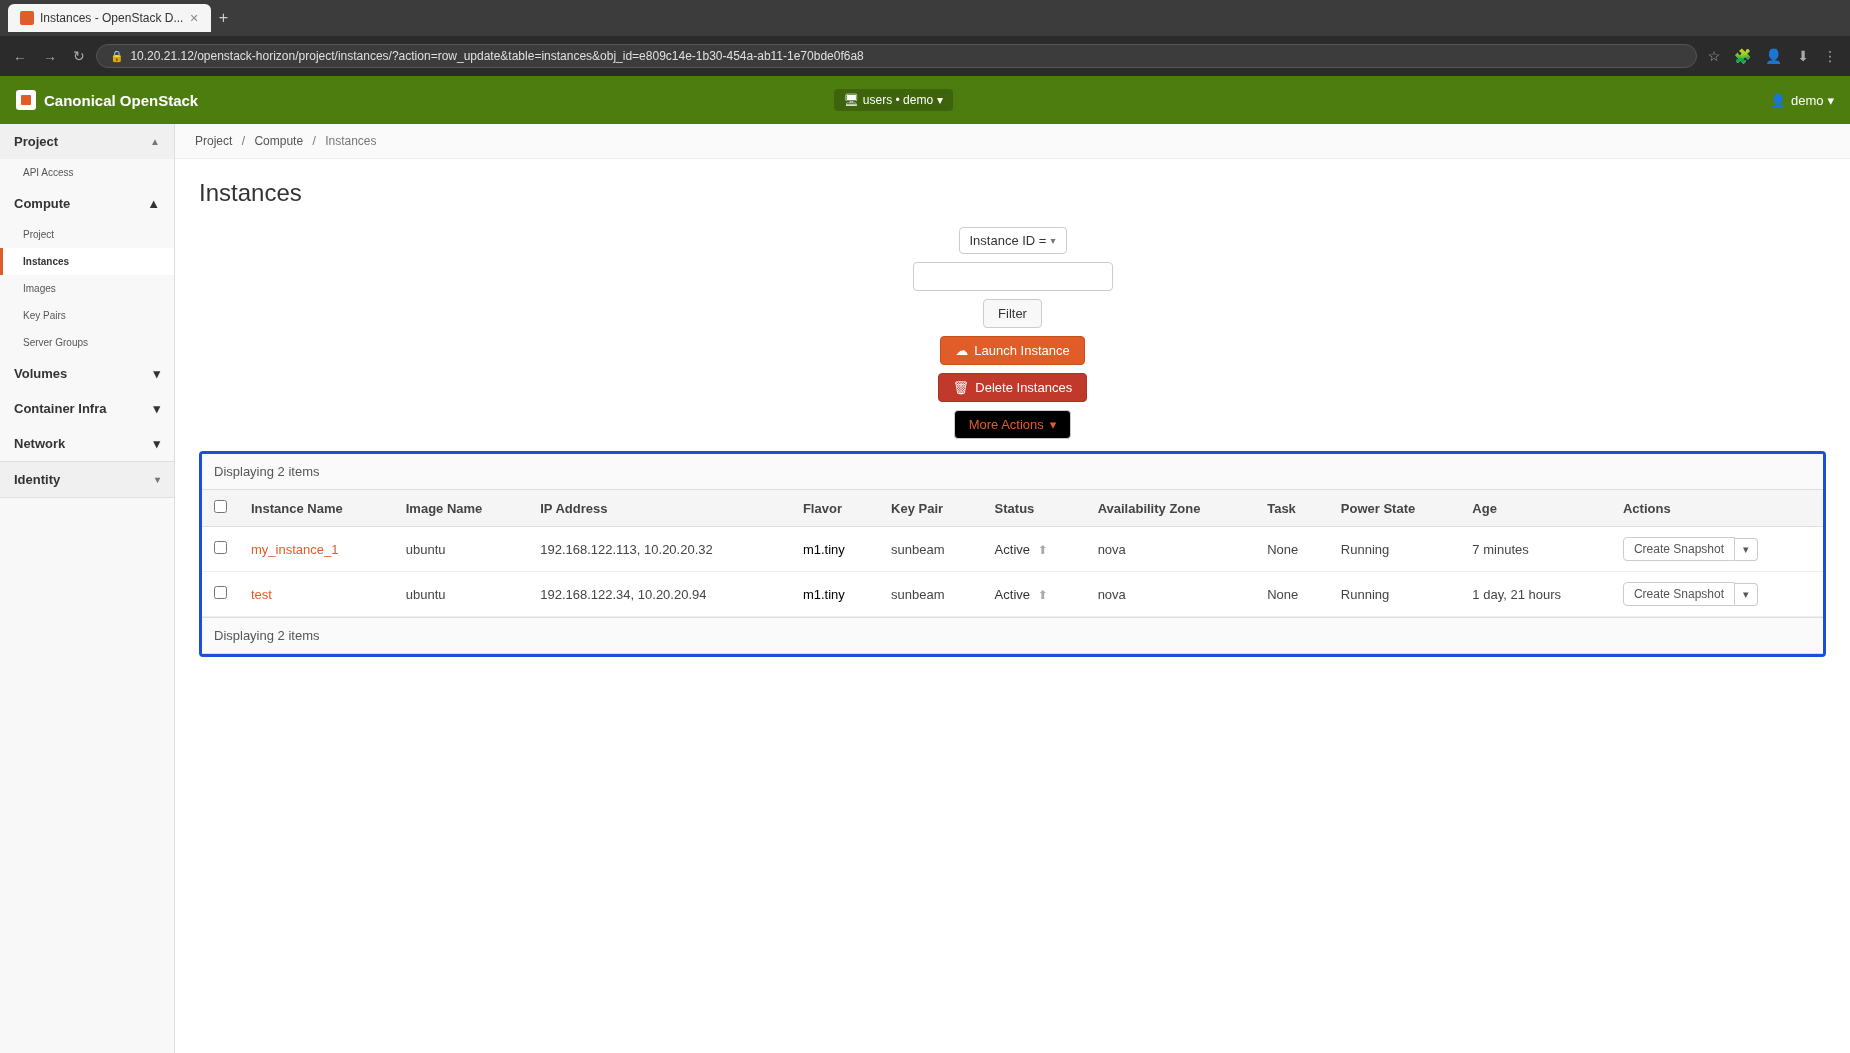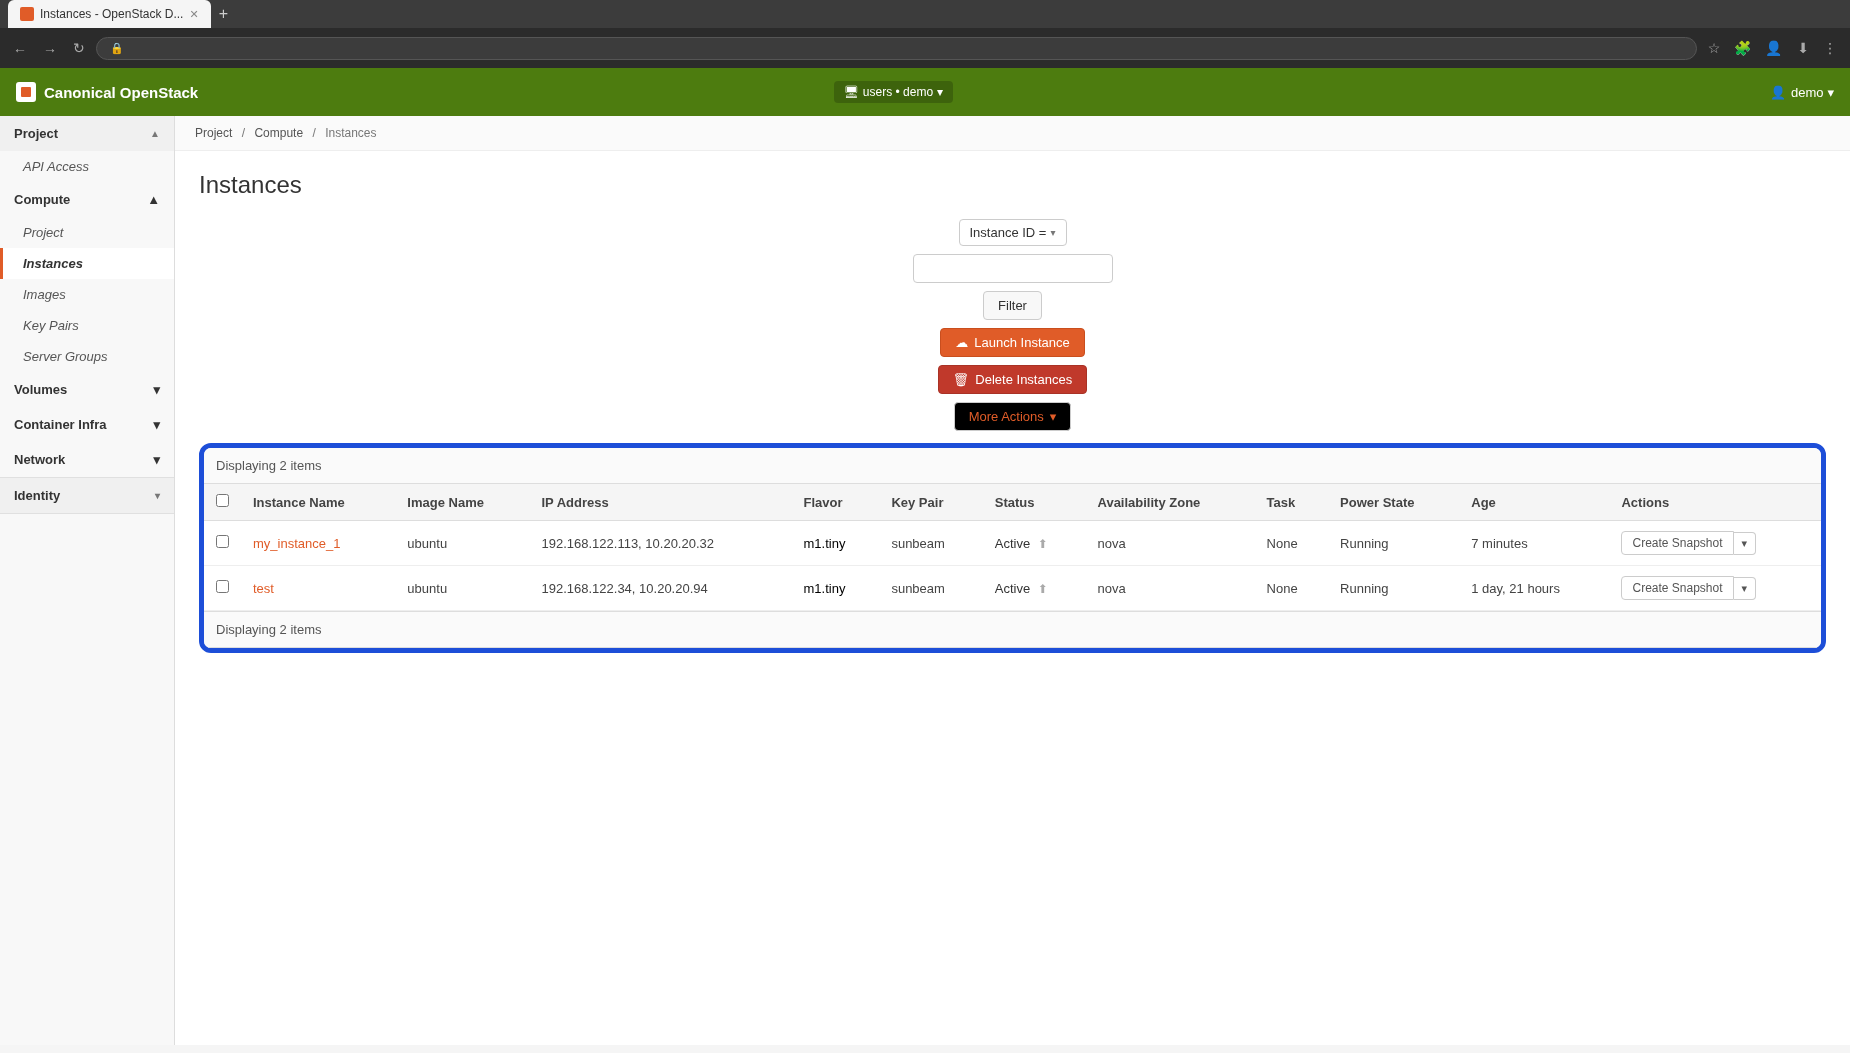--- a/index.html
+++ b/index.html
@@ -8,21 +8,21 @@
     
     .browser-chrome {
       background: #2b2b2b;
       color: #ccc;
     }
     .browser-tab-bar {
       display: flex;
       align-items: center;
       padding: 0 8px 0;
       background: #3c3c3c;
-      height: 28px;
+      height: 36px;
     }
     .browser-tab {
       display: flex;
       align-items: center;
       background: #f5f5f5;
       color: #333;
       padding: 0 12px;
       height: 28px;
       border-radius: 6px 6px 0 0;
       font-size: 12px;
@@ -163,27 +163,26 @@
       color: #333;
       display: flex;
       align-items: center;
       justify-content: space-between;
       cursor: pointer;
       background: #f0f0f0;
     }
     .sidebar-section-header .chevron { font-size: 10px; color: #777; }
     .sidebar-item {
       padding: 8px 16px 8px 20px;
-      font-size: 13px;
+      font-size: 10px;
       color: #555;
       cursor: pointer;
       display: block;
       text-decoration: none;
       border-left: 3px solid transparent;
-      font-style: italic;
     }
     .sidebar-item.active {
       background: #fff;
       color: #333;
       font-weight: 600;
       border-left: 3px solid #e05c28;
     }
     .sidebar-sub-header {
       padding: 10px 14px;
       font-weight: 600;
@@ -280,22 +279,22 @@
       border-color: #a93226;
     }
     .btn-more {
       background: #000000;
       border-color: #ccc;
       color: #e05c28;
     }
 
     
     .data-table-wrapper {
-      border: 5px solid #1d4ed8;
-      border-radius: 12px;
+      border: 3px solid #1d4ed8;
+      border-radius: 4px;
       overflow: hidden;
     }
     .displaying-text {
       font-size: 13px;
       color: #555;
       padding: 10px 12px;
       background: #fafafa;
       border-bottom: 1px solid #ddd;
     }
     table {
@@ -383,20 +382,21 @@
       <span class="tab-close">✕</span>
     </div>
     <span class="new-tab-btn">+</span>
   </div>
   <div class="browser-nav-bar">
     <span class="nav-btn">←</span>
     <span class="nav-btn">→</span>
     <span class="nav-btn">↻</span>
     <div class="address-bar">
       <span class="lock-icon">🔒</span>
+      <span>10.20.21.12/openstack-horizon/project/instances/?action=row_update&amp;table=instances&amp;obj_id=e809c14e-1b30-454a-ab11-1e70bde0f6a8</span>
     </div>
     <div class="nav-actions">
       <span>☆</span>
       <span>🧩</span>
       <span>👤</span>
       <span>⬇</span>
       <span>⋮</span>
     </div>
   </div>
 </div>

